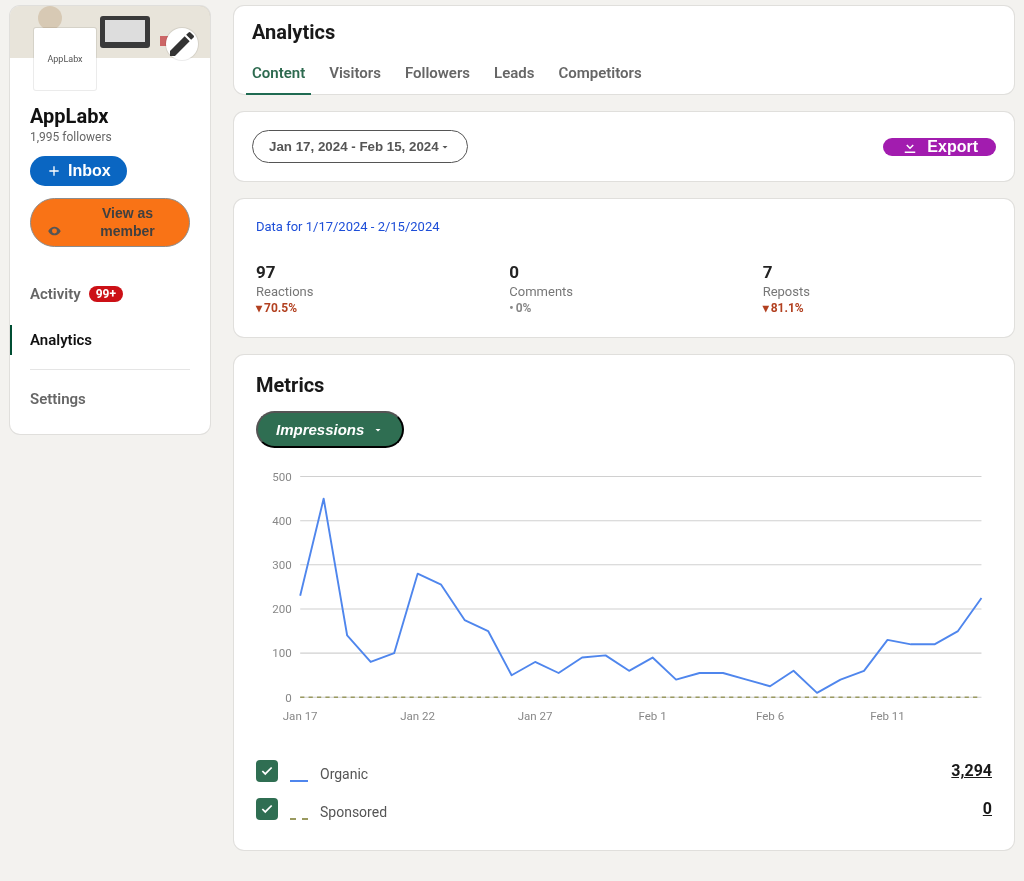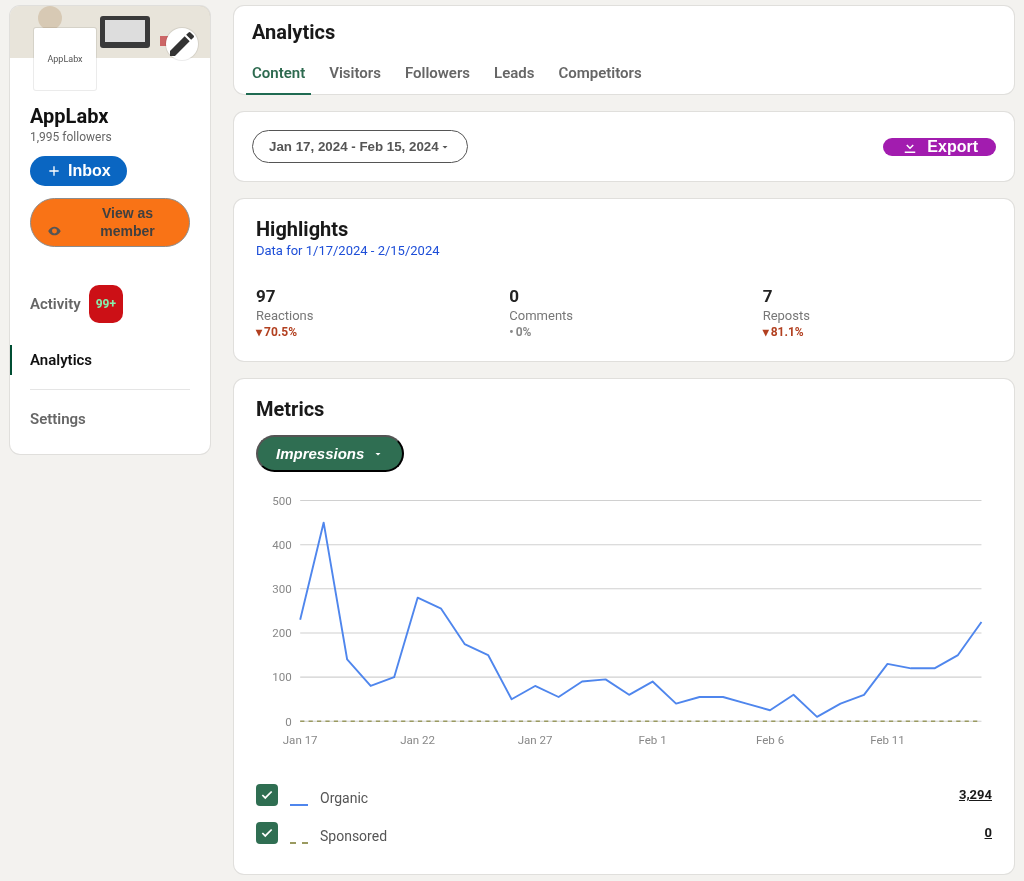--- a/index.html
+++ b/index.html
@@ -63,22 +63,22 @@
       display:flex; align-items:center; gap:8px;
       padding:14px 20px; font-size:15px; font-weight:600; color:#666;
       cursor:pointer; position:relative;
     }
     .nav-item.active { color:#111; }
     .nav-item.active::before {
       content:""; position:absolute; left:0; top:8px; bottom:8px; width:2px; background:#004e33;
     }
     .badge {
       display:inline-flex; align-items:center; justify-content:center;
-      min-width:20px; height:38px; padding:0 7px; border-radius:10px;
-      background:#cc1016; color:#86efac; font-size:12px; font-weight:700;
+      min-width:20px; height:16px; padding:0 7px; border-radius:10px;
+      background:#cc1016; color:#ffffff; font-size:12px; font-weight:700;
     }
     .divider { height:1px; background:#e5e5e5; margin:6px 20px; }
     
     .main { flex:1; display:flex; flex-direction:column; gap:18px; }
     .card {
       background:#fff; border-radius:10px;
       box-shadow: 0 0 0 1px rgba(0,0,0,0.08);
     }
     .card-inner { padding:14px 18px 0 18px; }
     .analytics-title { font-size:20px; font-weight:700; }
@@ -129,21 +129,21 @@
     }
     .legend-left { display:flex; align-items:flex-end; gap:12px; }
     .chk {
       width:22px; height:22px; border-radius:4px; background:#2f6e52;
       display:flex; align-items:center; justify-content:center; cursor:pointer;
     }
     .chk svg { stroke:#fff; }
     .swatch-line { width:18px; height:2px; background:#4f86ed; }
     .swatch-dash { width:18px; height:0; border-top:2px dashed #9a9a60; }
     .legend-label { color:#555; font-size:14px; }
-    .legend-val { font-weight:700; font-size:13px;text-decoration:underline; }
+    .legend-val { font-weight:700; font-size:16px;text-decoration:underline; }
     svg text { font-family: inherit; }
   </style>
 </head>
 <body>
 
 <div class="page">
 
   <aside class="sidebar">
     <div class="cover">
       <svg viewBox="0 0 200 52" preserveAspectRatio="none">
@@ -219,21 +219,20 @@
           <svg width="18" height="18" viewBox="0 0 24 24" fill="#fff">
               <path d="M5 20h14v-2H5v2zM12 2v10.17l3.59-3.58L17 10l-5 5-5-5 1.41-1.41L12 12.17V2h0z"></path>
             </svg>
           <span>Export</span>
         </button>
       </div>
     </div>
 
     <div class="card">
       <div class="highlights">
-        <div class="hl-title">Highlights</div>
         <div class="hl-sub">Data for 1/17/2024 - 2/15/2024</div>
         <div class="hl-grid" id="hl-grid">
             <div class="hl-col">
               <div class="hl-num">97</div>
               <div class="hl-label">Reactions</div>
               <div class="trend down">
                 <span>▾</span>
                 <span>70.5%</span>
               </div>
             </div>

